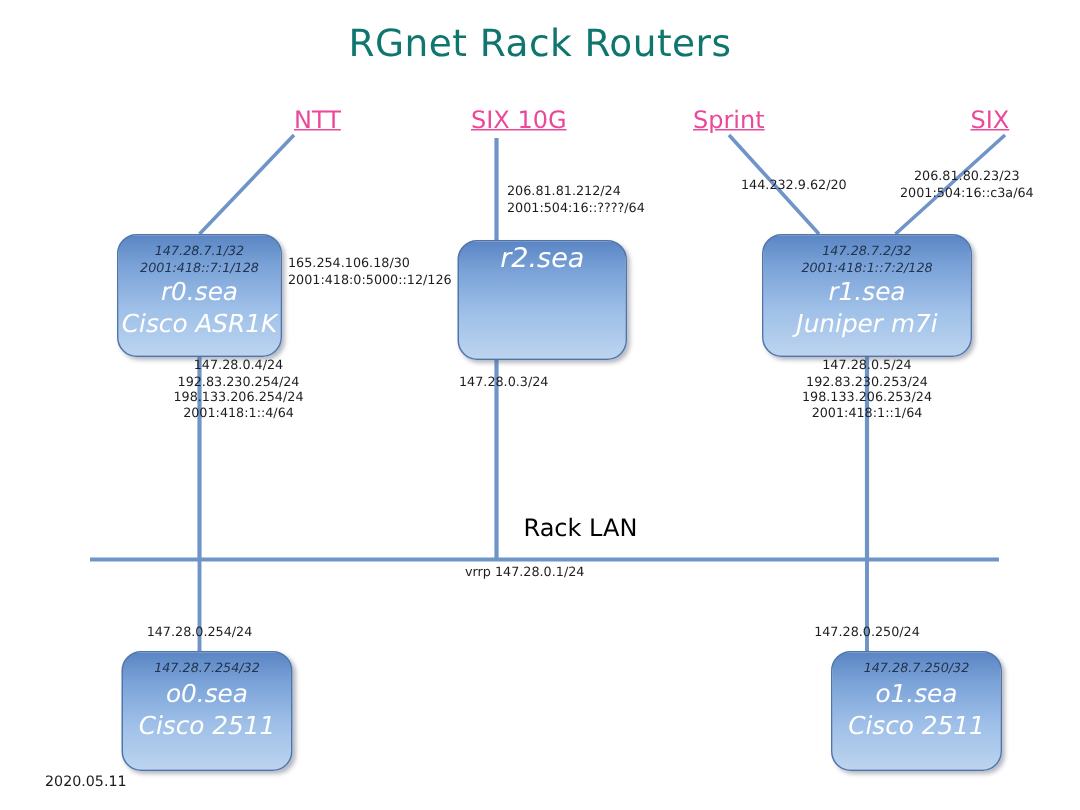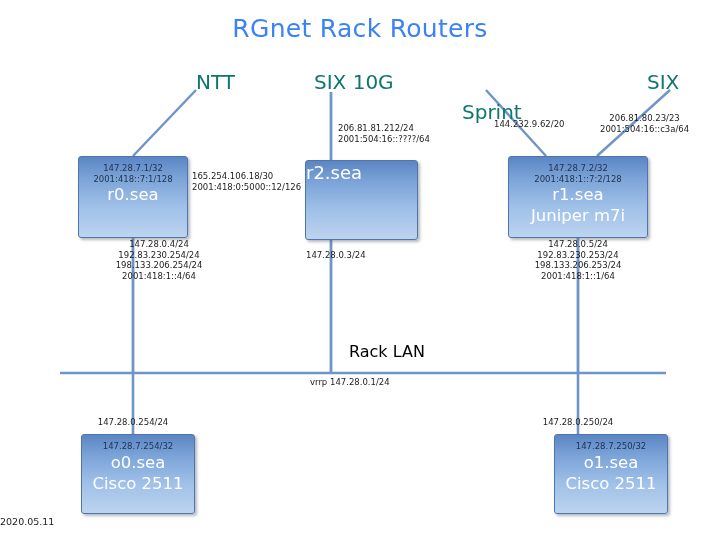--- a/index.html
+++ b/index.html
@@ -22,34 +22,35 @@
     width: 720px;
     height: 540px;
   }
   .title {
     position: absolute;
     left: 0;
     top: 14px;
     width: 720px;
     text-align: center;
     font-size: 25px;
-    color: #3b82f6;
+    color: #0f766e;
     letter-spacing: 0.3px;
     font-family: "DejaVu Sans", sans-serif;
   }
   
   .node {
     position: absolute;
     border: 1px solid #4f75ab;
-    border-radius: 3px;
+    border-radius: 13px;
     background: linear-gradient(to bottom, #5b86c4 0%, #7ba3d8 26%, #9fc0e8 62%, #bcd4ef 100%);
     box-shadow: 2px 2px 3px rgba(90,100,120,0.45);
     box-sizing: border-box;
     text-align: center;
     color: #ffffff;
+    font-style: italic;
   }
   .node .iphdr {
     font-size: 8.5px;
     line-height: 10.5px;
     color: #21344f;
     padding-top: 6px;
     font-family: "DejaVu Sans", sans-serif;
   }
   .node .iphdr div { white-space: nowrap; }
   .node .nodename {
@@ -64,51 +65,52 @@
     color: #ffffff;
     font-family: "DejaVu Sans", sans-serif;
   }
   .node.big-label .nodename,
   .node.big-label .nodemodel {
     font-size: 18px;
     line-height: 24px;
   }
   .node .namewrap {
     display: flex;
-    flex-direction: row;
+    flex-direction: column;
     justify-content: flex-start;
     height: 100%;
   }
   
   .annot {
     position: absolute;
     font-size: 8.5px;
     line-height: 10.5px;
     color: #1c1c1c;
     white-space: nowrap;
     font-family: "DejaVu Sans", sans-serif;
   }
   .annot.center { text-align: center; }
   .peer {
     position: absolute;
-    font-size: 20px;
-    color: #0f766e;
+    font-size: 16px;
+    color: #ec4899;
     white-space: nowrap;
     font-family: "DejaVu Sans", sans-serif;
+    text-decoration: underline;
   }
   .lanlabel {
     position: absolute;
     font-size: 16px;
     color: #000000;
     white-space: nowrap;
     font-family: "DejaVu Sans", sans-serif;
   }
   .datestamp {
     position: absolute;
-    left: 0;
+    left: 30px;
     top: 516px;
     font-size: 9.5px;
     color: #1c1c1c;
     font-family: "DejaVu Sans", sans-serif;
   }
 </style>
 </head>
 <body>
 
 <div id="canvas">
@@ -133,21 +135,21 @@
 
     <line x1="133" y1="373" x2="133" y2="434" stroke="#6f94c8" stroke-width="2.6"></line>
 
     <line x1="578" y1="373" x2="578" y2="434" stroke="#6f94c8" stroke-width="2.6"></line>
   </svg>
 
   <div class="title">RGnet Rack Routers</div>
 
   <div class="peer" style="left:196px; top:70px;">NTT</div>
   <div class="peer" style="left:314px; top:70px;">SIX 10G</div>
-  <div class="peer" style="left:462px; top:70px;margin-top:30px;">Sprint</div>
+  <div class="peer" style="left:462px; top:70px;">Sprint</div>
   <div class="peer" style="left:647px; top:70px;">SIX</div>
 
   <div class="annot" style="left:192px; top:123px;margin-top:48px;">
     <div>165.254.106.18/30</div>
     <div>2001:418:0:5000::12/126</div>
   </div>
   <div class="annot" style="left:338px; top:123px;">
     <div>206.81.81.212/24</div>
     <div>2001:504:16::????/64</div>
   </div>
@@ -158,20 +160,21 @@
     <div>206.81.80.23/23</div>
     <div>2001:504:16::c3a/64</div>
   </div>
 
   <div class="node" style="left:78px; top:156px; width:110px; height:82px;">
     <div class="iphdr">
       <div>147.28.7.1/32</div>
       <div>2001:418::7:1/128</div>
     </div>
     <div class="nodename">r0.sea</div>
+    <div class="nodemodel">Cisco ASR1K</div>
   </div>
   <div class="annot center" style="left:99px; top:239px; width:120px;">
     <div>147.28.0.4/24</div>
     <div>192.83.230.254/24</div>
     <div>198.133.206.254/24</div>
     <div>2001:418:1::4/64</div>
   </div>
 
   <div class="node big-label" style="left:305px; top:160px; width:113px; height:80px;">
     <div class="namewrap">

